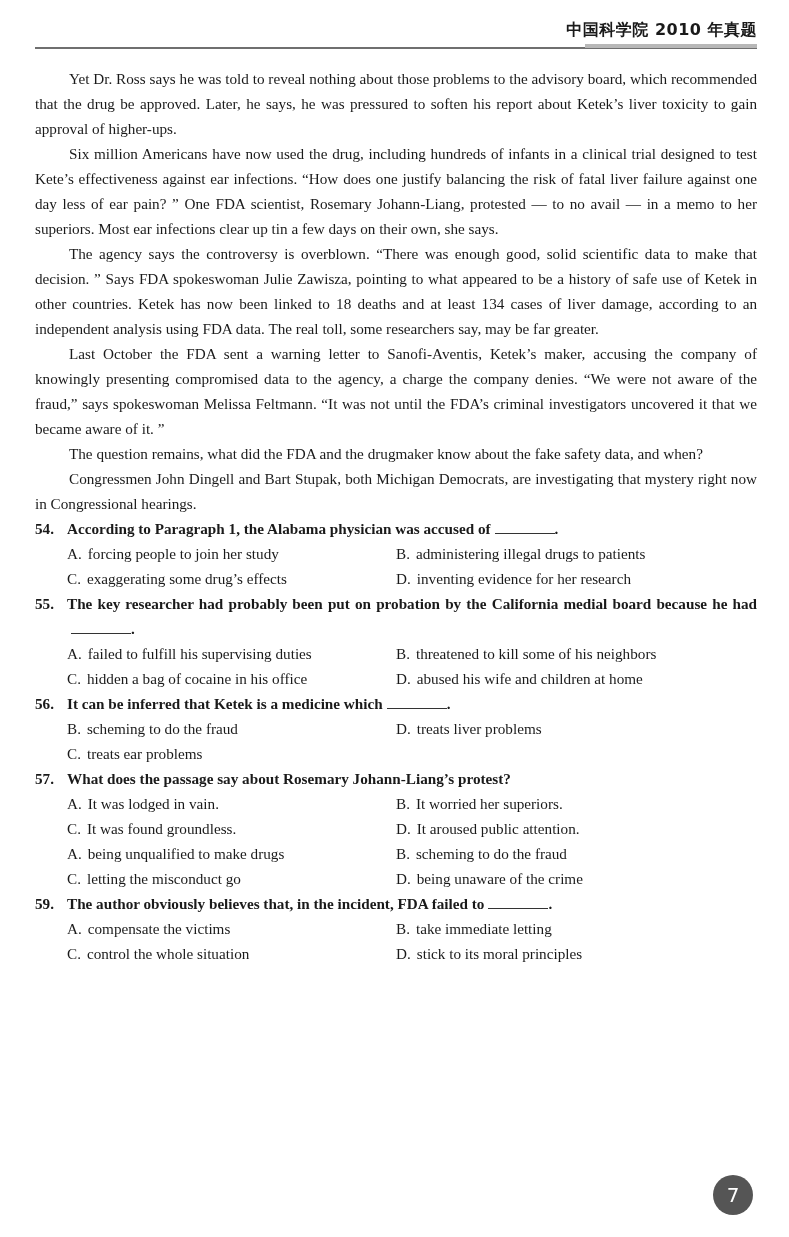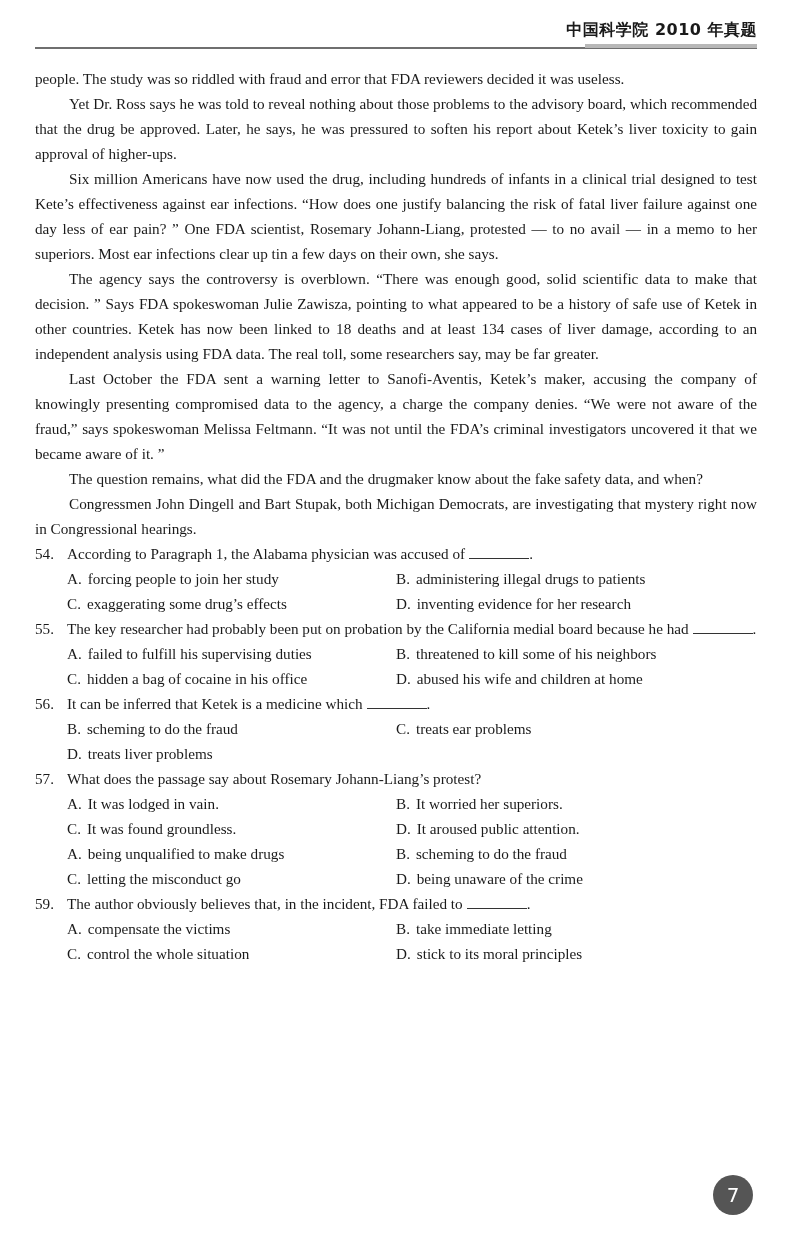--- a/index.html
+++ b/index.html
@@ -6,41 +6,40 @@
   body { width: 789px; height: 1237px; position: relative; overflow: hidden;
          font-family: "Liberation Serif", "DejaVu Serif", serif; color: #1a1a1a; }
   .header { position: absolute; top: 20px; right: 32px; font-size: 16px; font-weight: bold;
             font-family: "DejaVu Sans", "Liberation Sans", sans-serif; letter-spacing: 0.5px; }
   .rule { position: absolute; top: 47px; left: 35px; width: 722px; height: 1.5px; background: #6f6f6f; }
   .rule-accent { position: absolute; top: 44px; left: 585px; width: 172px; height: 4px; background: #b8b8b8; }
   .content { position: absolute; top: 66px; left: 35px; width: 722px; font-size: 15.2px; line-height: 25px; }
   .para { margin: 0; text-align: justify; text-indent: 34px; }
   .para.noindent { text-indent: 0; }
   .q { margin: 0; }
-  .q-stem { display: flex; font-weight: normal; }
+  .q-stem { display: flex; font-weight: bold; }
   .q-num { width: 32px; flex: none; }
   .q-text { flex: 1; text-align: justify; }
   .blank { display: inline-block; width: 60px; border-bottom: 1px solid #333; height: 14px; vertical-align: baseline; margin-left: 4px; }
   .opts { display: grid; grid-template-columns: 329px 1fr; padding-left: 32px; }
   .opt { white-space: nowrap; }
   .opt-letter { margin-right: 6px; }
   .page-badge { position: absolute; left: 713px; top: 1175px; width: 40px; height: 40px; border-radius: 50%;
                 background: #555555; color: #ffffff; font-family: "DejaVu Sans", sans-serif;
                 font-size: 20px; line-height: 40px; text-align: center; }
 </style>
 </head>
 <body>
 
 <div class="header">中国科学院 2010 年真题</div>
 <div class="rule"></div>
 <div class="rule-accent"></div>
 
 <div class="content">
   <div>
-    <p class="para noindent">people. The study was so riddled with fraud and error that FDA reviewers decided it was useless.</p>
     <p class="para">Yet Dr. Ross says he was told to reveal nothing about those problems to the advisory board, which recommended that the drug be approved. Later, he says, he was pressured to soften his report about Ketek’s liver toxicity to gain approval of higher-ups.</p>
     <p class="para">Six million Americans have now used the drug, including hundreds of infants in a clinical trial designed to test Kete’s effectiveness against ear infections. “How does one justify balancing the risk of fatal liver failure against one day less of ear pain? ” One FDA scientist, Rosemary Johann-Liang, protested — to no avail — in a memo to her superiors. Most ear infections clear up tin a few days on their own, she says.</p>
     <p class="para">The agency says the controversy is overblown. “There was enough good, solid scientific data to make that decision. ” Says FDA spokeswoman Julie Zawisza, pointing to what appeared to be a history of safe use of Ketek in other countries. Ketek has now been linked to 18 deaths and at least 134 cases of liver damage, according to an independent analysis using FDA data. The real toll, some researchers say, may be far greater.</p>
     <p class="para">Last October the FDA sent a warning letter to Sanofi-Aventis, Ketek’s maker, accusing the company of knowingly presenting compromised data to the agency, a charge the company denies. “We were not aware of the fraud,” says spokeswoman Melissa Feltmann. “It was not until the FDA’s criminal investigators uncovered it that we became aware of it. ”</p>
     <p class="para">The question remains, what did the FDA and the drugmaker know about the fake safety data, and when?</p>
     <p class="para">Congressmen John Dingell and Bart Stupak, both Michigan Democrats, are investigating that mystery right now in Congressional hearings.</p>
   </div>
 
   <div>
 
@@ -70,22 +69,22 @@
       </div>
     </div>
 
     <div class="q">
       <div class="q-stem">
         <span class="q-num">56.</span>
         <span class="q-text"><span>It can be inferred that Ketek is a medicine which</span><span class="blank"></span>.</span>
       </div>
       <div class="opts">
         <span class="opt"><span class="opt-letter">B.</span><span>scheming to do the fraud</span></span>
+        <span class="opt"><span class="opt-letter">D.</span><span>treats liver problems</span></span>
         <span class="opt"><span class="opt-letter">C.</span><span>treats ear problems</span></span>
-        <span class="opt"><span class="opt-letter">D.</span><span>treats liver problems</span></span>
       </div>
     </div>
 
     <div class="q">
       <div class="q-stem">
         <span class="q-num">57.</span>
         <span class="q-text">What does the passage say about Rosemary Johann-Liang’s protest?</span>
       </div>
       <div class="opts">
         <span class="opt"><span class="opt-letter">A.</span><span>It was lodged in vain.</span></span>

